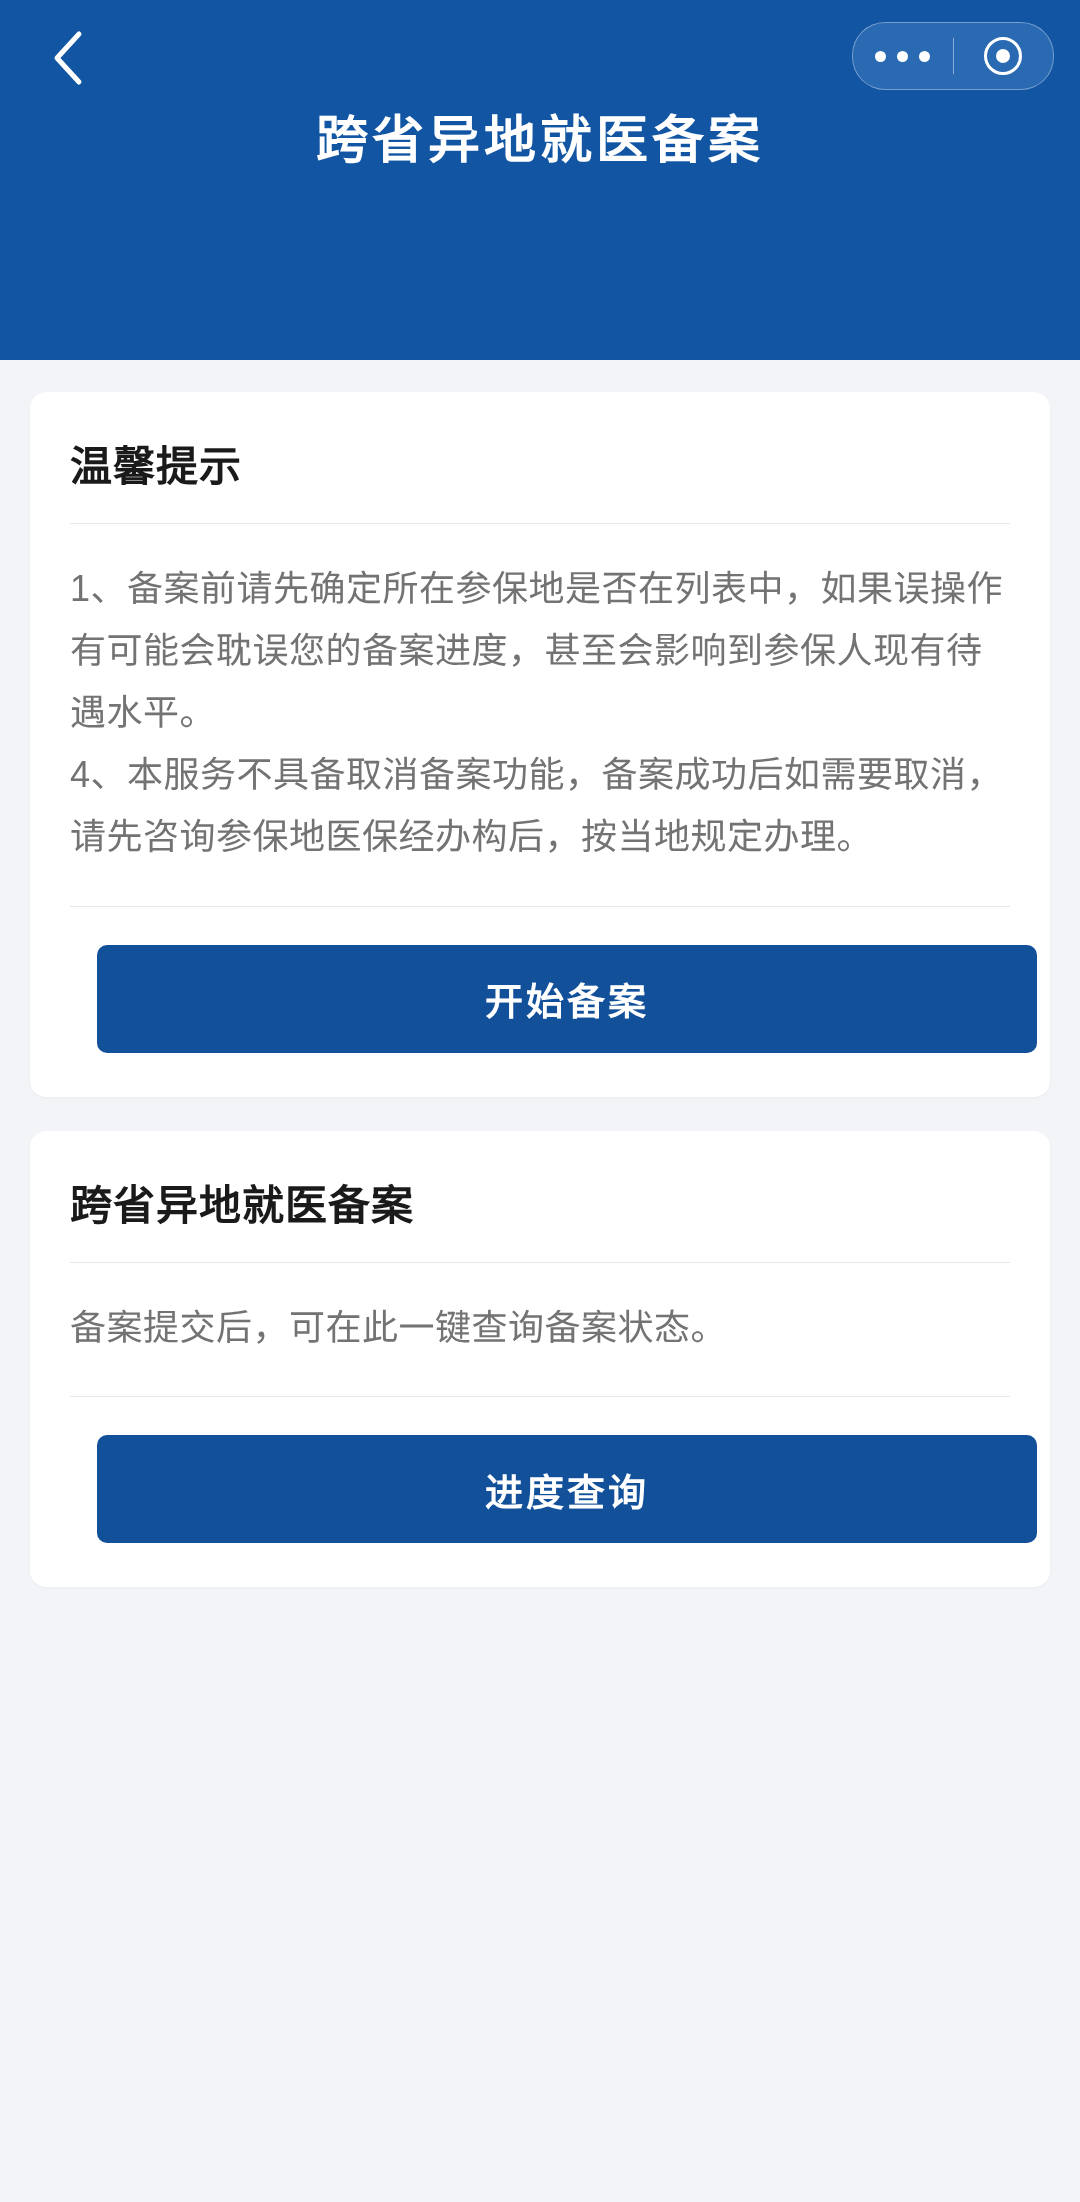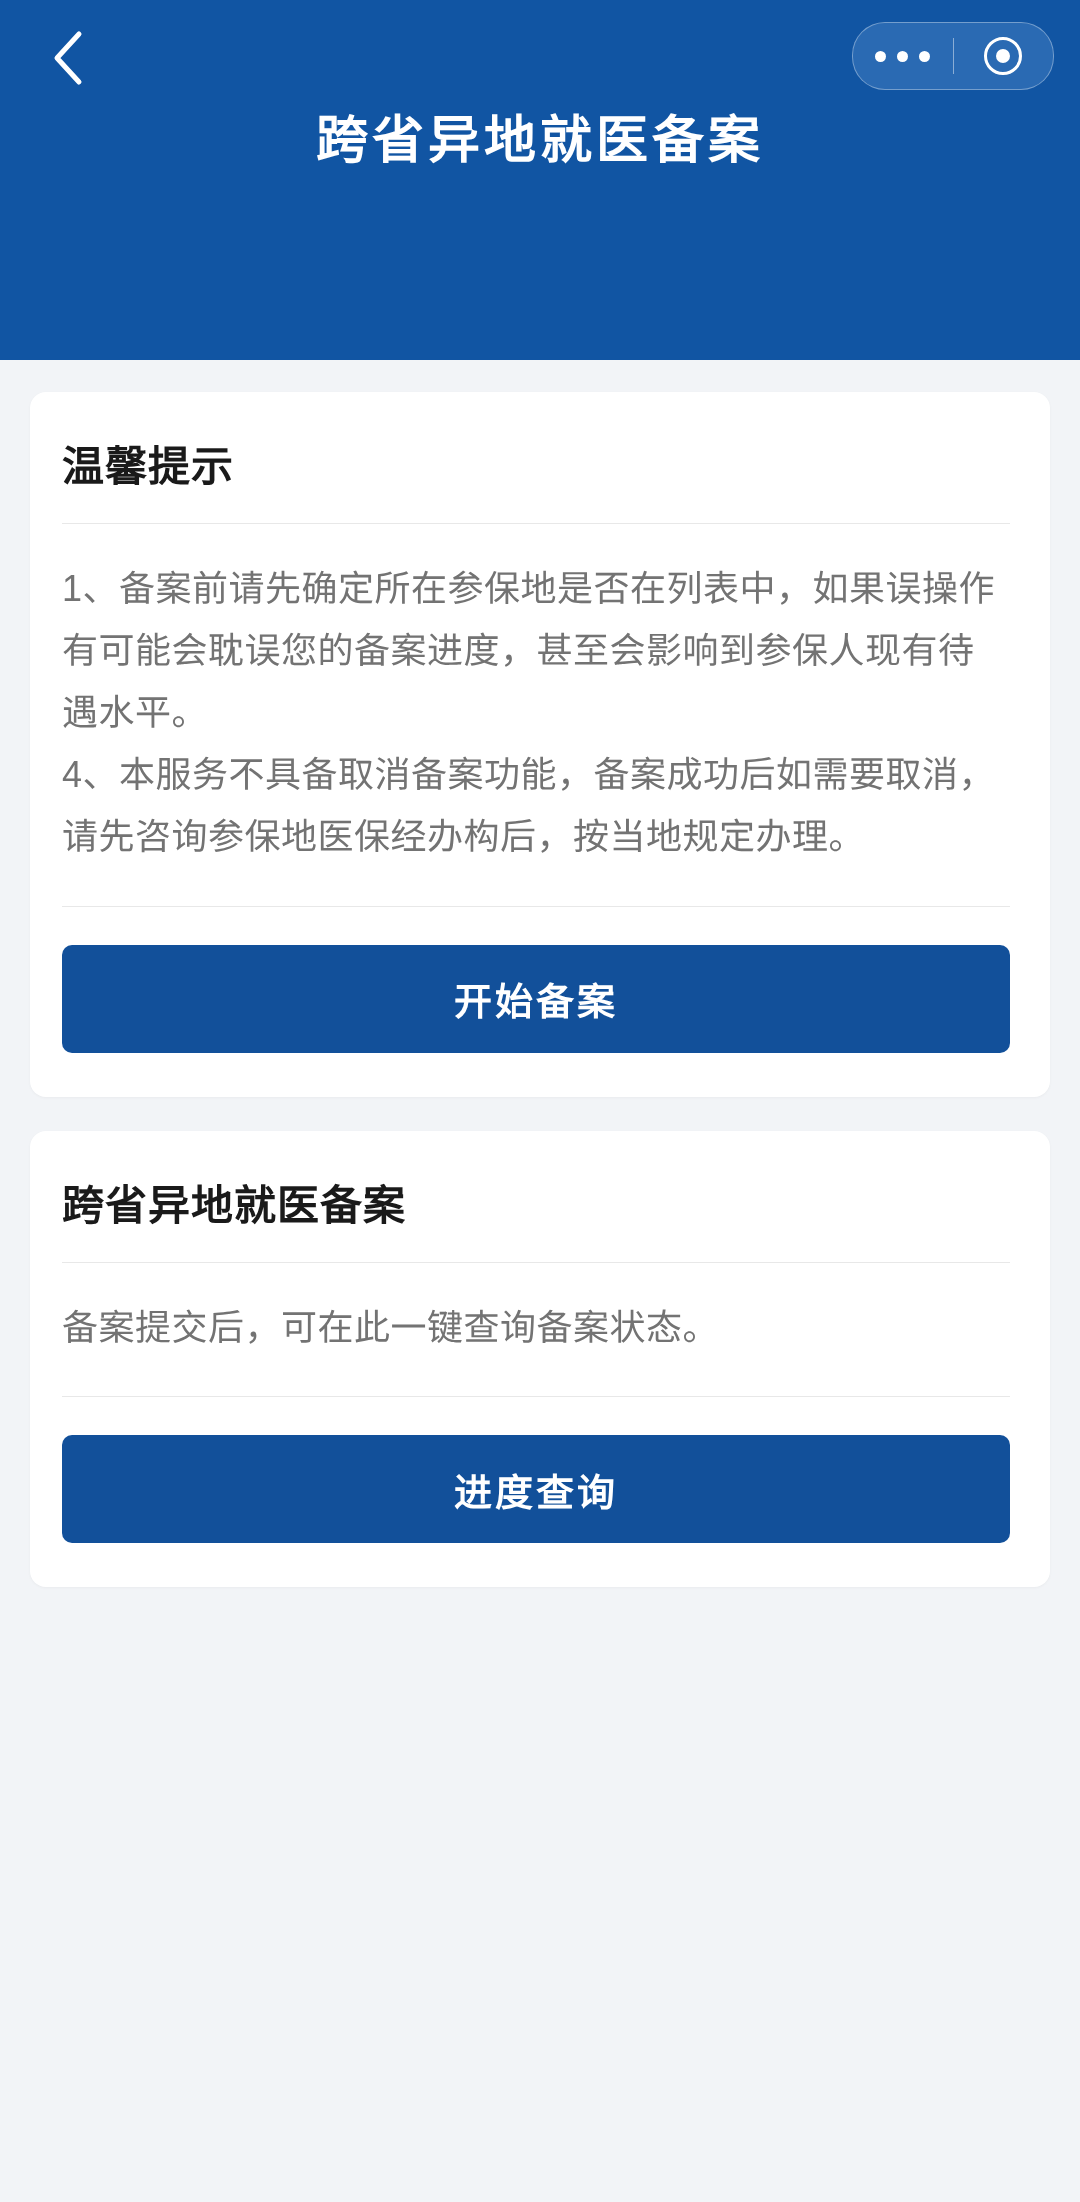--- a/index.html
+++ b/index.html
@@ -101,21 +101,21 @@
   }
 
   
   .content {
     padding: 32px 30px 40px 30px;
     box-sizing: border-box;
   }
   .card {
     background: #ffffff;
     border-radius: 16px;
-    padding: 36px 40px 44px 32px;
+    padding: 36px 40px 44px 40px;
     box-sizing: border-box;
     margin-bottom: 34px;
     box-shadow: 0 1px 3px rgba(0,0,0,0.04);
   }
   .card-title {
     font-size: 42px;
     font-weight: bold;
     color: #1a1a1a;
     letter-spacing: 1px;
     margin: 4px 0 30px 0;
@@ -145,20 +145,21 @@
     background: #12509a;
     color: #ffffff;
     border: none;
     border-radius: 10px;
     height: 108px;
     font-size: 38px;
     font-weight: bold;
     letter-spacing: 3px;
     font-family: "Liberation Sans", "DejaVu Sans", sans-serif;
     cursor: pointer;
+    margin-left: 27px;
   }
 </style>
 </head>
 <body>
 
 <div class="header">
   <div class="nav-back">
     <span>
       <svg width="34" height="56" viewBox="0 0 34 56" fill="none" xmlns="http://www.w3.org/2000/svg">
         <path d="M28 4 L6 28 L28 52" stroke="#ffffff" stroke-width="5" stroke-linecap="round" stroke-linejoin="round"></path>

